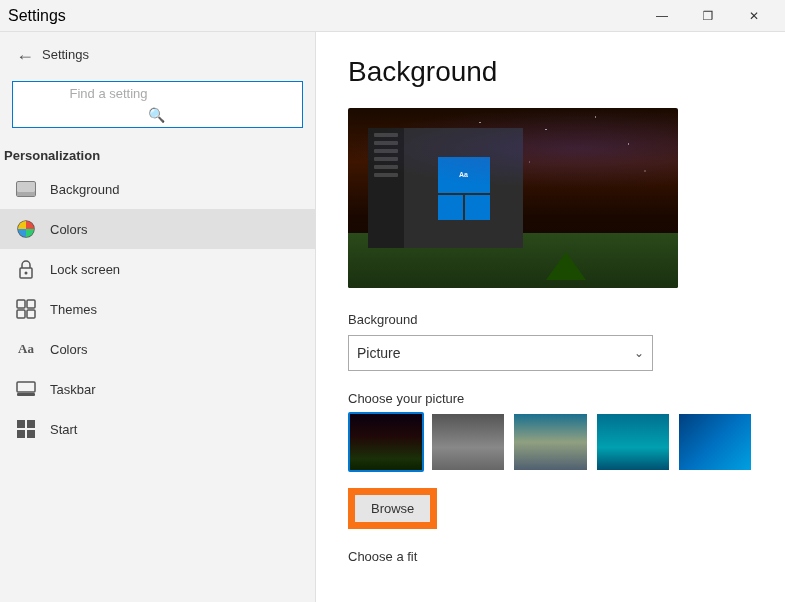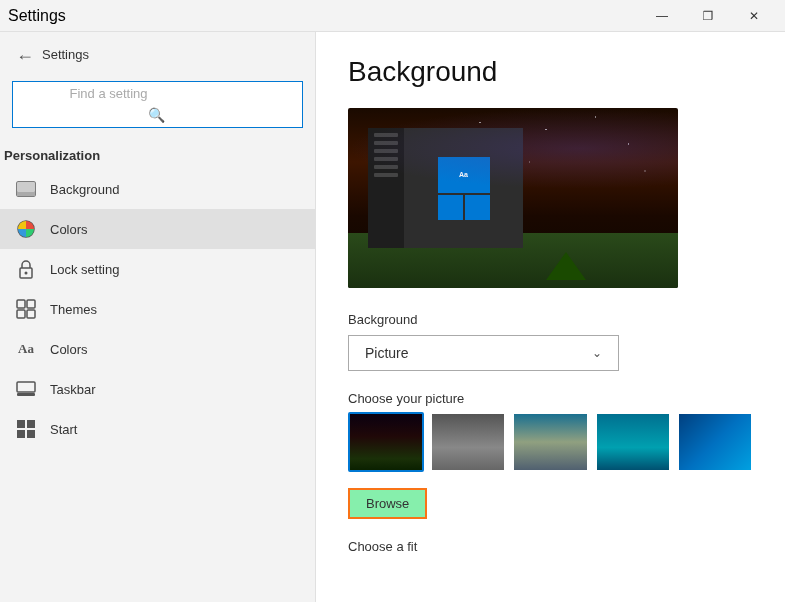--- a/index.html
+++ b/index.html
@@ -269,28 +269,28 @@
     }
 
     
     .section-label {
       font-size: 13px;
       color: #333;
       margin-bottom: 8px;
     }
 
     .dropdown {
-      width: 271px;
+      width: 305px;
       height: 36px;
       border: 1px solid #aaa;
       background: #fff;
       display: flex;
       align-items: center;
       justify-content: space-between;
-      padding: 0 16px;
+      padding: 0 8px;
       cursor: pointer;
       font-size: 14px;
       color: #333;
       margin-bottom: 20px;
     }
 
     .choose-picture-label {
       font-size: 13px;
       color: #333;
       margin-bottom: 6px;
@@ -329,22 +329,22 @@
     .thumb-4-inner {
       width: 100%; height: 100%;
       background: linear-gradient(to bottom, #007090 0%, #00a0b0 60%, #005070 100%);
     }
     .thumb-5-inner {
       width: 100%; height: 100%;
       background: linear-gradient(135deg, #004080 0%, #0070c0 50%, #00a0e0 100%);
     }
 
     .browse-btn {
-      border: 2px solid #f97316;
-      background: #86efac;
+      border: 7px solid #f97316;
+      background: #e5e5e5;
       padding: 6px 16px;
       font-size: 13px;
       color: #333;
       cursor: pointer;
       margin-bottom: 20px;
     }
 
     .choose-fit-label {
       font-size: 13px;
       color: #333;
@@ -423,21 +423,21 @@
     </div>
 
     <div class="sidebar-item">
       <span class="sidebar-icon">
         <svg width="16" height="20" viewBox="0 0 16 20" fill="none" xmlns="http://www.w3.org/2000/svg">
           <rect x="2" y="9" width="12" height="10" rx="1" stroke="#555" stroke-width="1.5" fill="none"></rect>
           <path d="M4 9V6a4 4 0 0 1 8 0v3" stroke="#555" stroke-width="1.5" fill="none"></path>
           <circle cx="8" cy="14" r="1.5" fill="#555"></circle>
         </svg>
       </span>
-      <span>Lock setting</span>
+      <span>Lock screen</span>
     </div>
 
     <div class="sidebar-item">
       <span class="sidebar-icon">
         <svg width="20" height="20" viewBox="0 0 20 20" fill="none" xmlns="http://www.w3.org/2000/svg">
           <rect x="1" y="1" width="8" height="8" rx="1" stroke="#555" stroke-width="1.5" fill="none"></rect>
           <rect x="11" y="1" width="8" height="8" rx="1" stroke="#555" stroke-width="1.5" fill="none"></rect>
           <rect x="1" y="11" width="8" height="8" rx="1" stroke="#555" stroke-width="1.5" fill="none"></rect>
           <rect x="11" y="11" width="8" height="8" rx="1" stroke="#555" stroke-width="1.5" fill="none"></rect>
         </svg>

